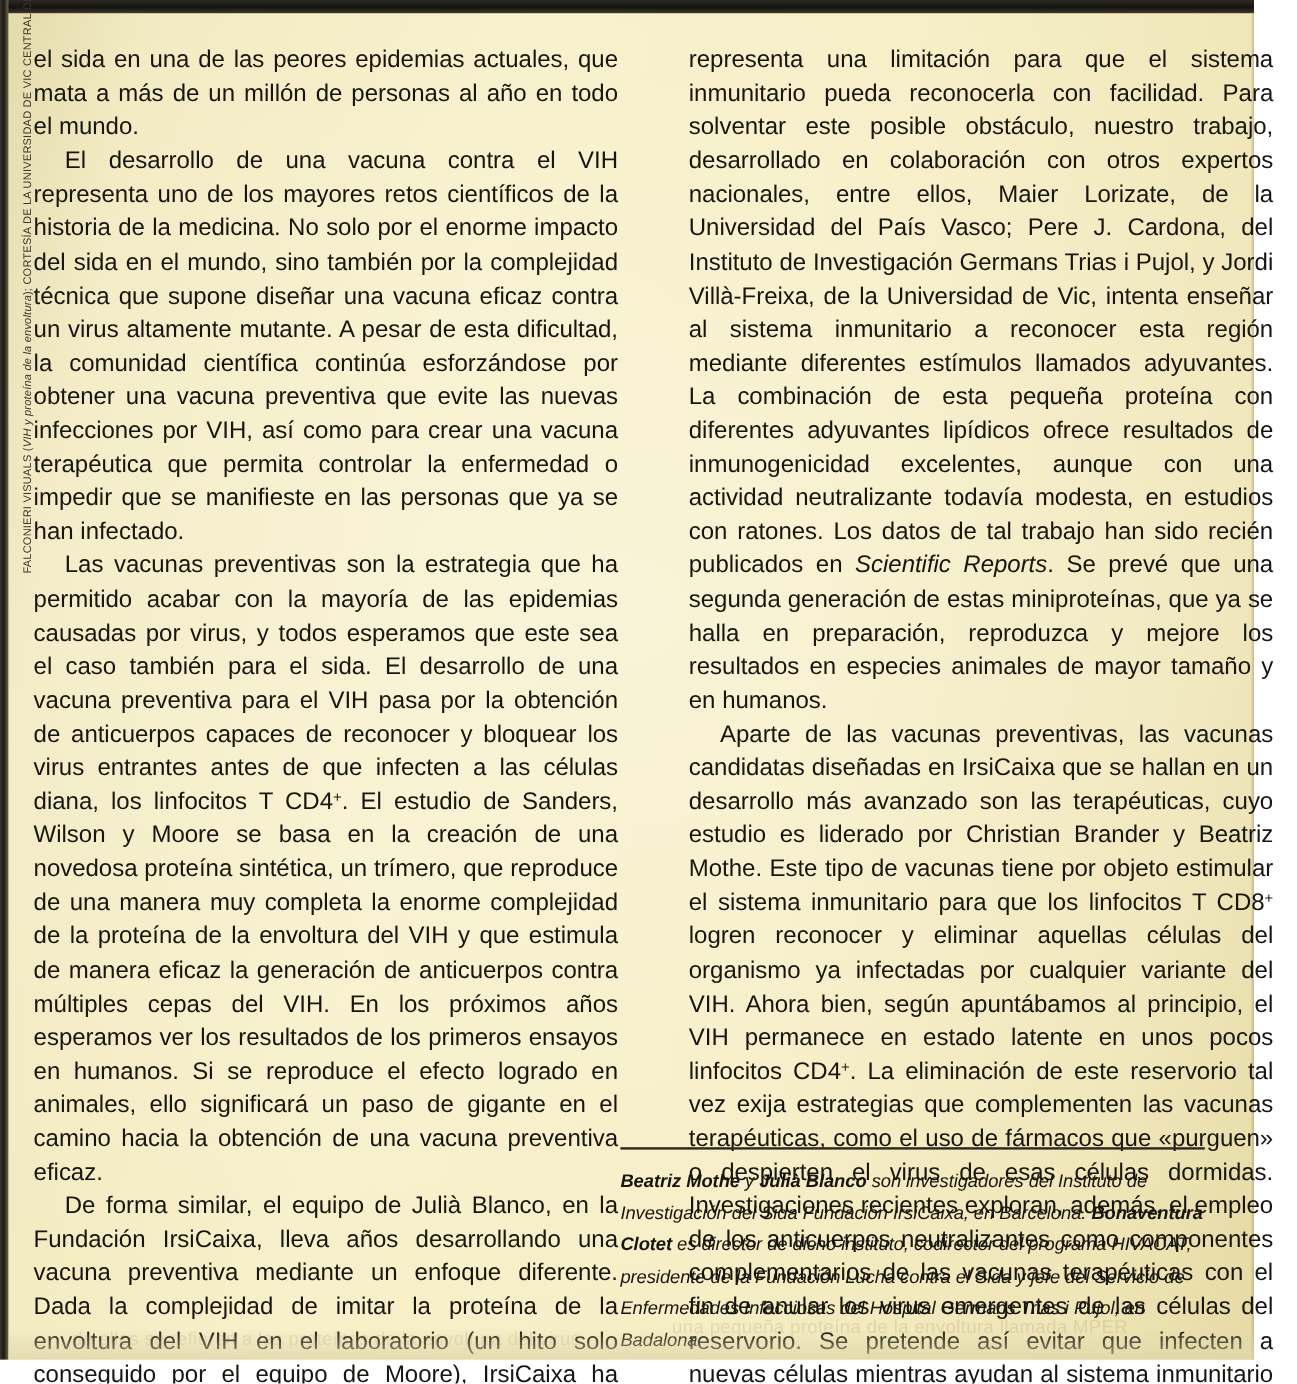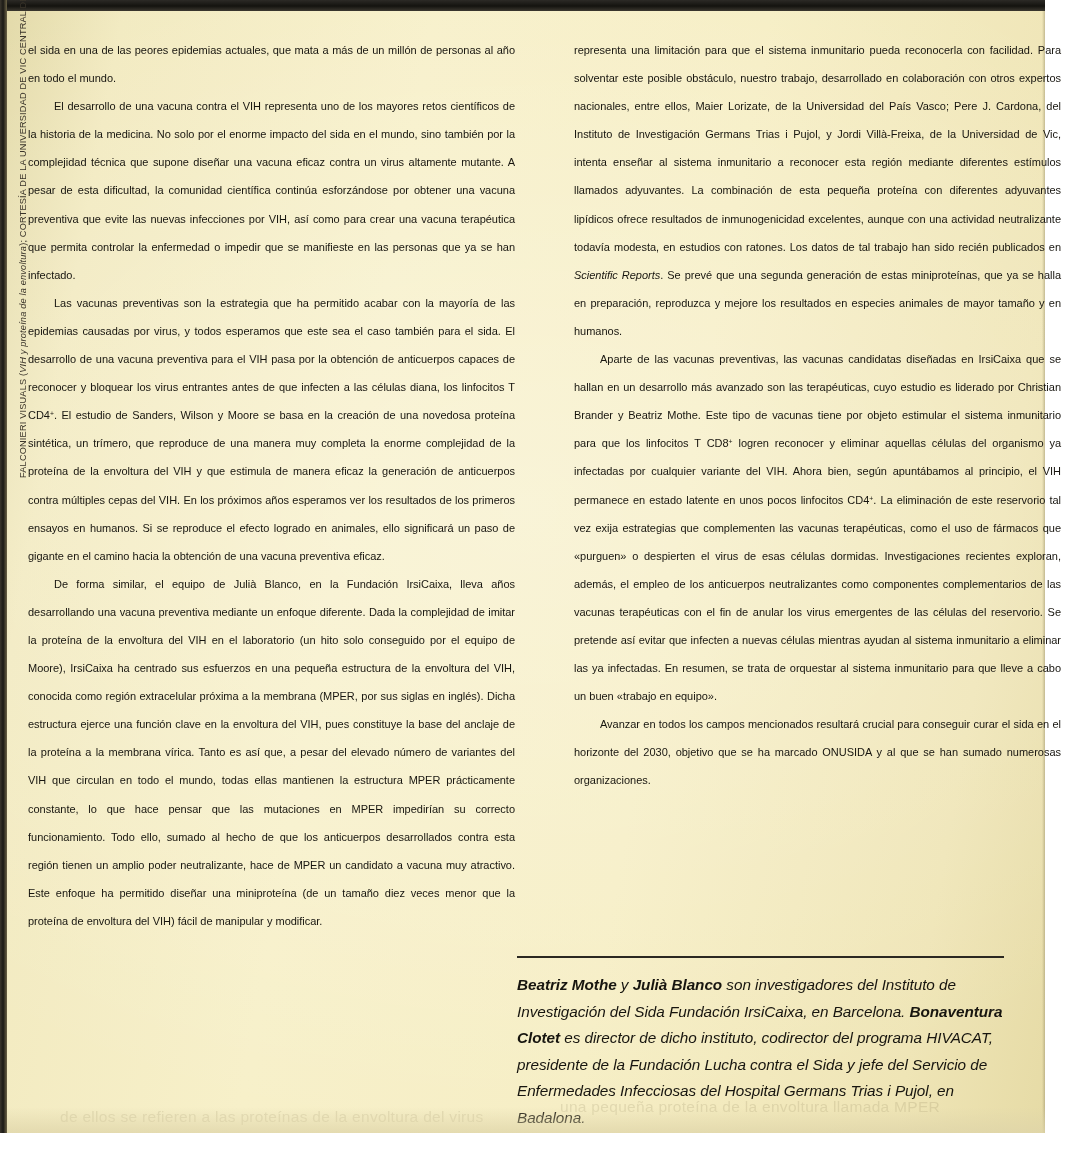--- a/index.html
+++ b/index.html
@@ -94,21 +94,21 @@
   .col {
     position: absolute;
     top: 0;
     width: 487px;
   }
   #col-left  { left: 0; }
   #col-right { left: 546px; }
 
   .para {
     margin: 0;
-    font-size: 11px;
+    font-size: 20px;
     line-height: 28.1px;
     color: #17150f;
     text-align: justify;
     text-indent: 26px;
     letter-spacing: -0.02px;
     word-spacing: 0.1px;
     -webkit-font-smoothing: antialiased;
   }
   .para.first { text-indent: 0; }
   .para .it { font-style: italic; }

